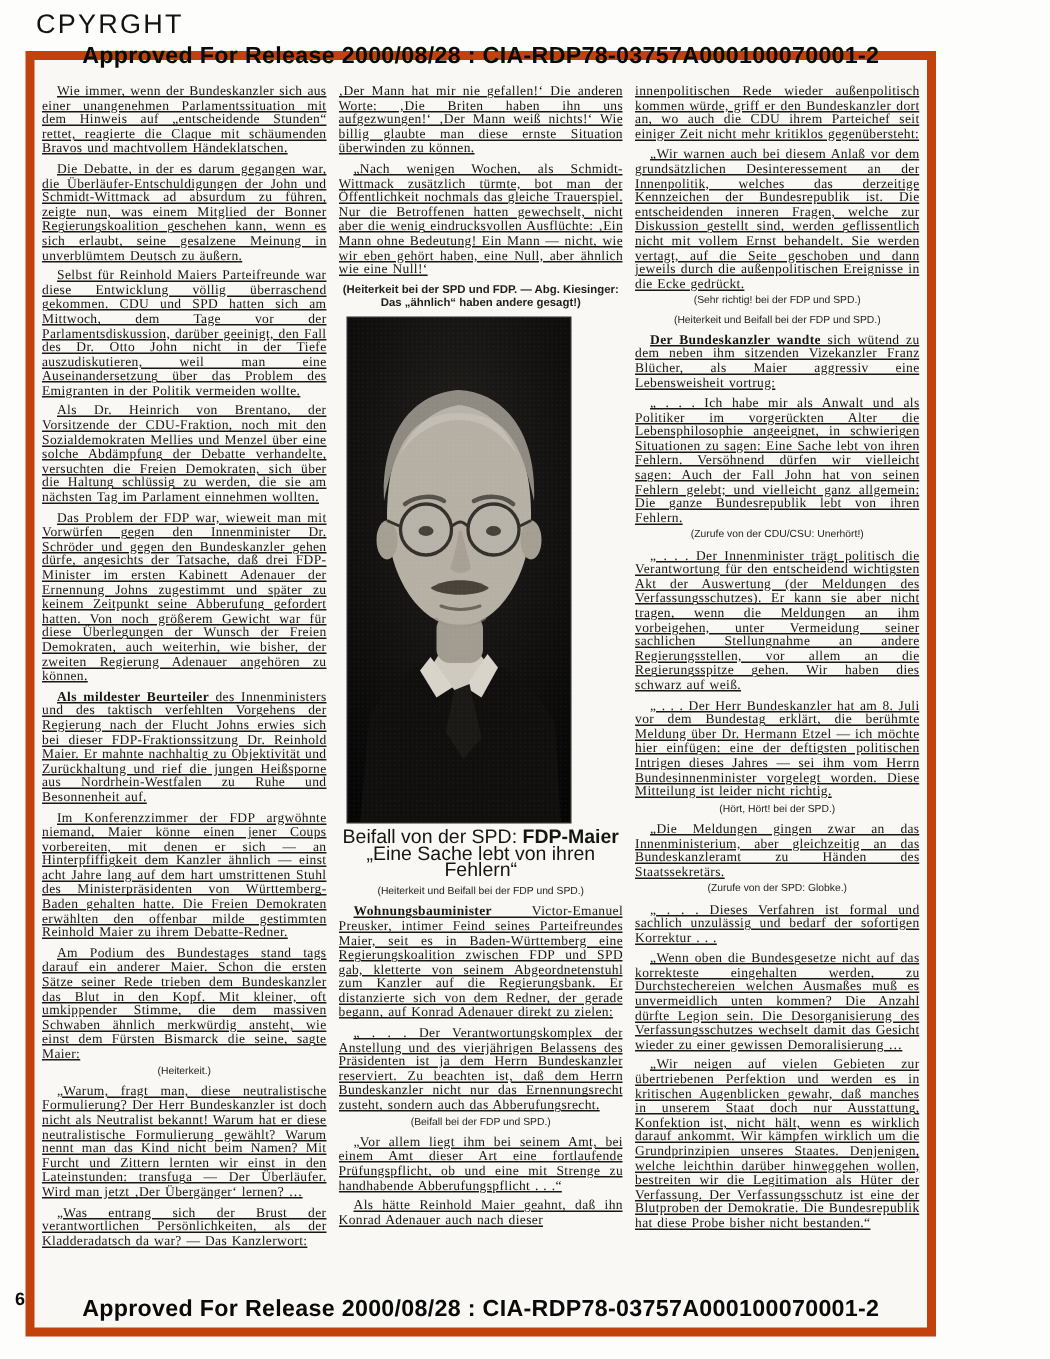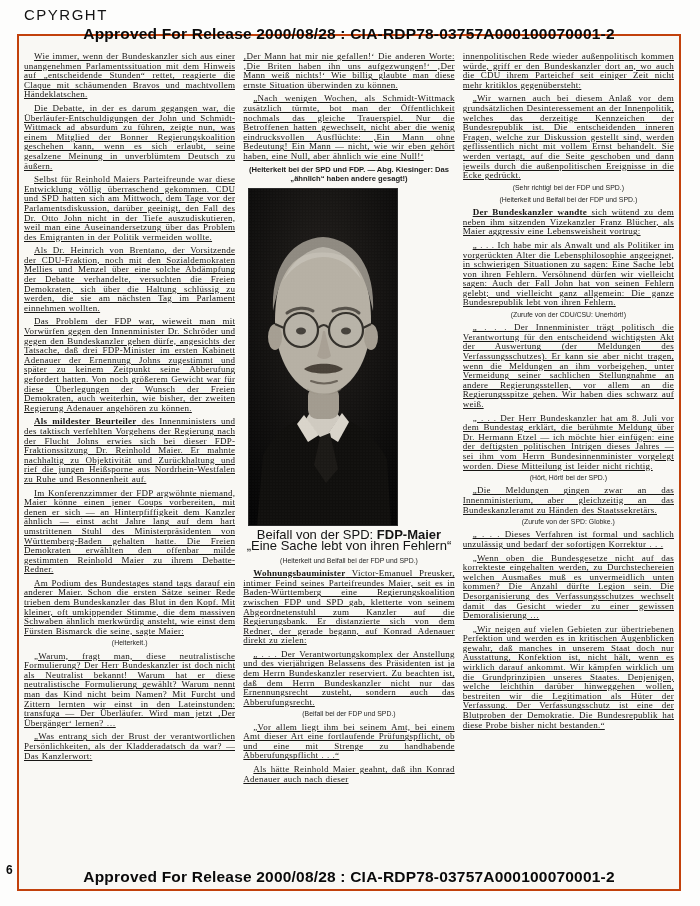--- a/index.html
+++ b/index.html
@@ -1,21 +1,21 @@
 <!DOCTYPE html>
 <html><head>
 <meta charset="utf-8">
 <style>
   html,body{margin:0;padding:0;background:#ffffff;}
   .screen{position:relative;width:700px;height:906px;background:#fdfdfc;overflow:hidden;
           font-family:"Liberation Serif",serif;color:#181715;}
   .cpyrght{position:absolute;top:6px;left:24px;font-family:"Liberation Sans",sans-serif;
-           font-size:15px;letter-spacing:1.5px;color:#131313;}
-  .page-box{position:absolute;left:17px;top:34px;width:664px;height:857px;
-            border:2px solid #c2410c;box-sizing:border-box;background:#f9f8f4;}
+           font-size:18px;letter-spacing:1.5px;color:#131313;}
+  .page-box{position:absolute;left:17px;top:34px;width:607px;height:857px;
+            border:6px solid #c2410c;box-sizing:border-box;background:#f9f8f4;}
   .stamp{position:absolute;left:0;right:0;text-align:center;font-family:"Liberation Sans",sans-serif;
          font-weight:bold;font-size:15.5px;color:#0a0a0a;white-space:nowrap;letter-spacing:0.2px;}
   .stamp-top{top:-11px;}
   .stamp-bottom{bottom:3px;}
   .page-number{position:absolute;left:-13px;bottom:12px;font-family:"Liberation Sans",sans-serif;
                font-weight:bold;font-size:12px;color:#0a0a0a;}
   .columns{position:absolute;top:12px;left:5px;right:5px;bottom:25px;display:flex;gap:8px;overflow:hidden;}
   .col{flex:1 1 0;overflow:hidden;min-width:0;}
   .para{margin:4px 0 3px 0;text-indent:10px;text-align:justify;font-size:9px;line-height:9.6px;
         letter-spacing:0.25px;word-spacing:0.6px;text-decoration:underline;}

